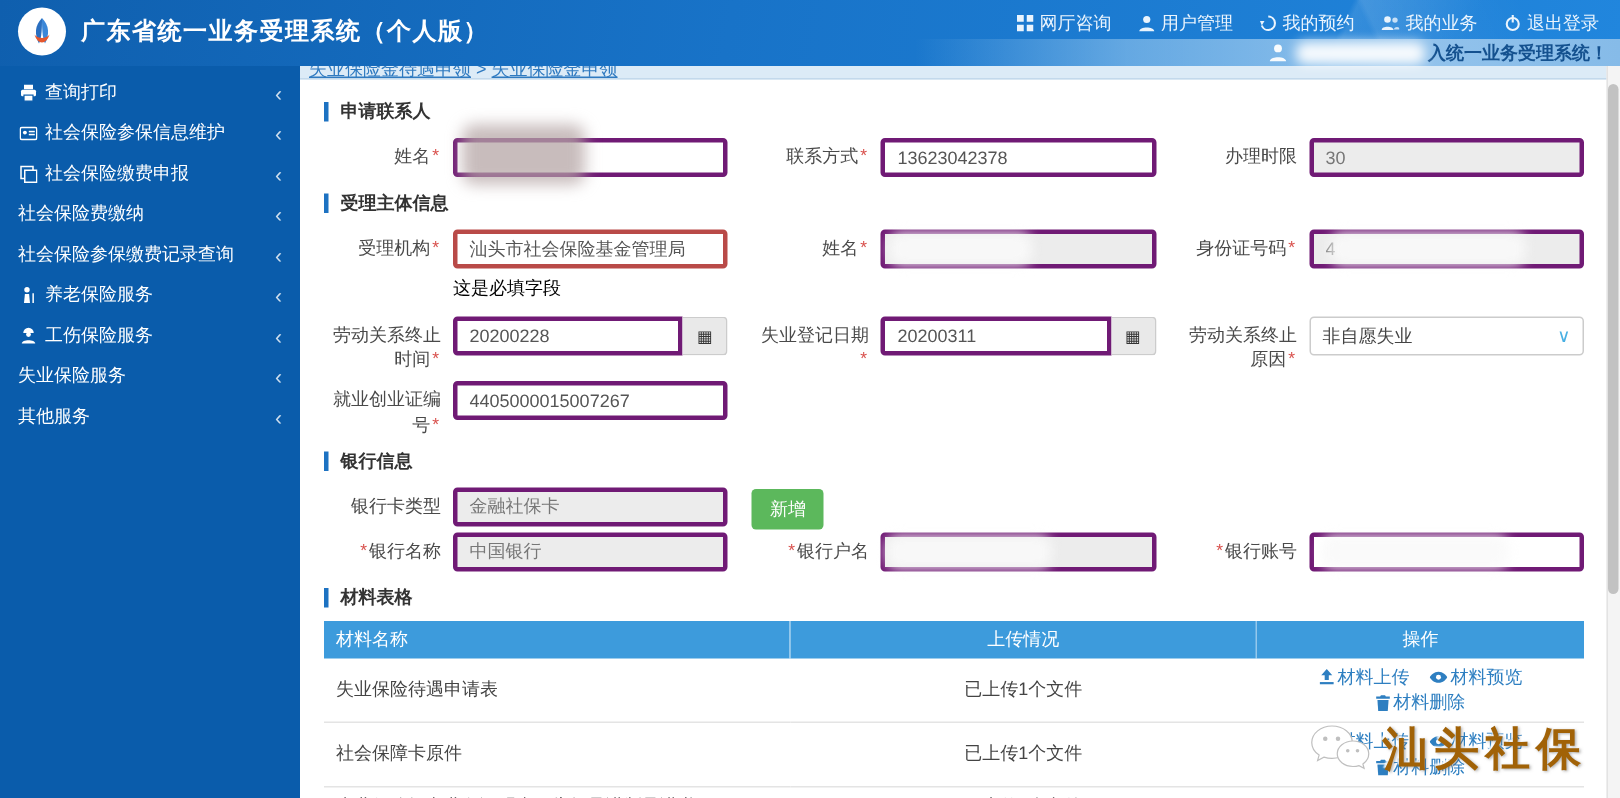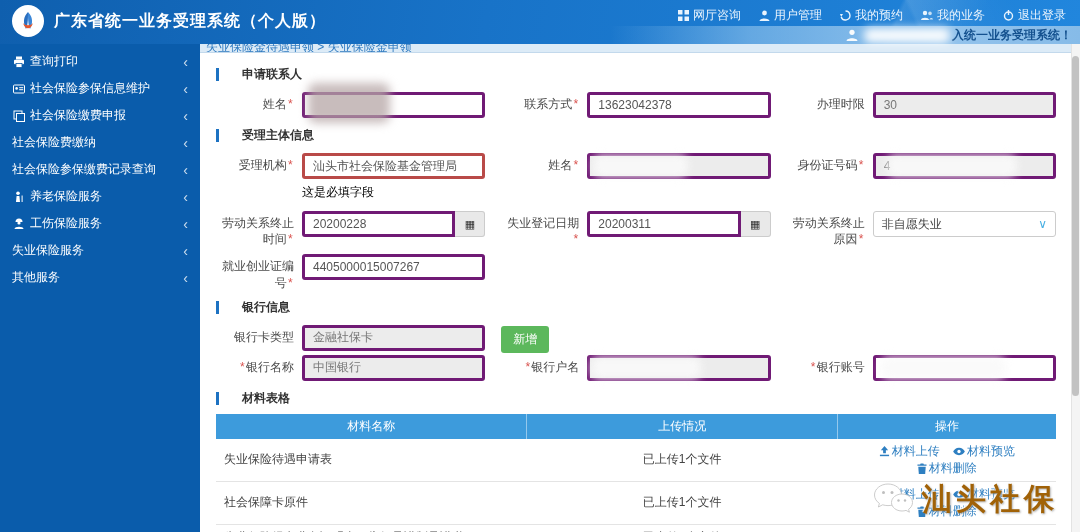--- a/index.html
+++ b/index.html
@@ -32,21 +32,21 @@
   .side-item .sicon { width:13px; display:flex; justify-content:center; }
   .side-item .chev { margin-left:auto; color:rgba(255,255,255,.8); font-size:14px; line-height:1; }
 
   
   .main { position:absolute; left:200px; top:44px; right:0; bottom:0; background:#fff; }
   .crumbbar { height:9px; background:#dcebf7; border-bottom:1px solid #c3d9ec; overflow:hidden; padding-left:6px; white-space:nowrap; }
   .crumbbar .crumbs { display:inline-block; transform:translateY(-7px); font-size:12px; color:#2f7ac0; }
   .crumbbar a { color:#2f7ac0; text-decoration:underline; cursor:pointer; }
   .content { padding:6px 24px 0 16px; position:relative; }
 
-  .sect { display:flex; align-items:center; gap:23px; margin:7px 0 7px; }
+  .sect { display:flex; align-items:center; gap:8px; margin:7px 0 7px; }
   .sect .bar { width:3px; height:13px; background:#1d72c2; }
   .sect .stitle { font-size:12px; color:#333; font-weight:bold; }
 
   .grid3 { display:grid; grid-template-columns:1fr 1fr 1fr; column-gap:16px; }
   .field { display:flex; min-height:30px; }
   .flabel { width:86px; flex:0 0 86px; text-align:right; padding:7px 8px 0 0; font-size:12px; color:#4a4a4a; line-height:1.35;font-family:Liberation Mono, monospace; }
   .req { color:#d9534f; }
   .control { flex:1; position:relative; padding-top:2px; }
   .txt { width:100%; height:26px; border:3px solid #701a75; border-radius:3px; padding:0 8px; font-size:12px; color:#555; background:#fff; outline:none; }
   .txt.dis { background:#ececec; color:#777; }
@@ -61,21 +61,21 @@
   .selectbox .caret { color:#49b0e3; font-size:12px; }
 
   .redact { position:absolute; pointer-events:none; border-radius:8px; }
   .r-name { left:6px; top:-7px; width:82px; height:40px; background:rgba(182,166,166,.75); filter:blur(5px); }
   .r-light { top:4px; height:22px; background:rgba(250,250,250,.9); filter:blur(4px); }
 
   
   table.materials { width:100%; border-collapse:collapse; font-size:12px; margin-top:2px; }
   table.materials th { background:#3d9bdc; color:#fff; font-weight:normal; padding:4px 8px; border-right:1px solid rgba(255,255,255,.45); }
   table.materials th:last-child { border-right:none; }
-  table.materials th.c1 { text-align:center; width:37%; }
+  table.materials th.c1 { text-align:left; width:37%; }
   table.materials th.c2 { width:37%; }
   table.materials th.c3 { width:26%; }
   table.materials td { border-bottom:1px solid #e4e4e4; padding:4px 8px; color:#444; }
   table.materials td.c2, table.materials td.c3 { text-align:center; }
   .mlink { display:inline-flex; align-items:center; gap:2px; color:#2e7fc1; margin:0 5px; cursor:pointer; white-space:nowrap; }
   .btn { display:inline-block; border:none; border-radius:3px; color:#fff; font-size:13px; padding:5px 13px; cursor:pointer; }
   .btn-green { background:#5cb85c; font-size:12px; padding:5px 12px; margin-top:3px; }
 
   
   .sb-track { position:absolute; right:0; top:0; bottom:0; width:9px; background:#f4f4f4; border-left:1px solid #e3e3e3; z-index:6; }

